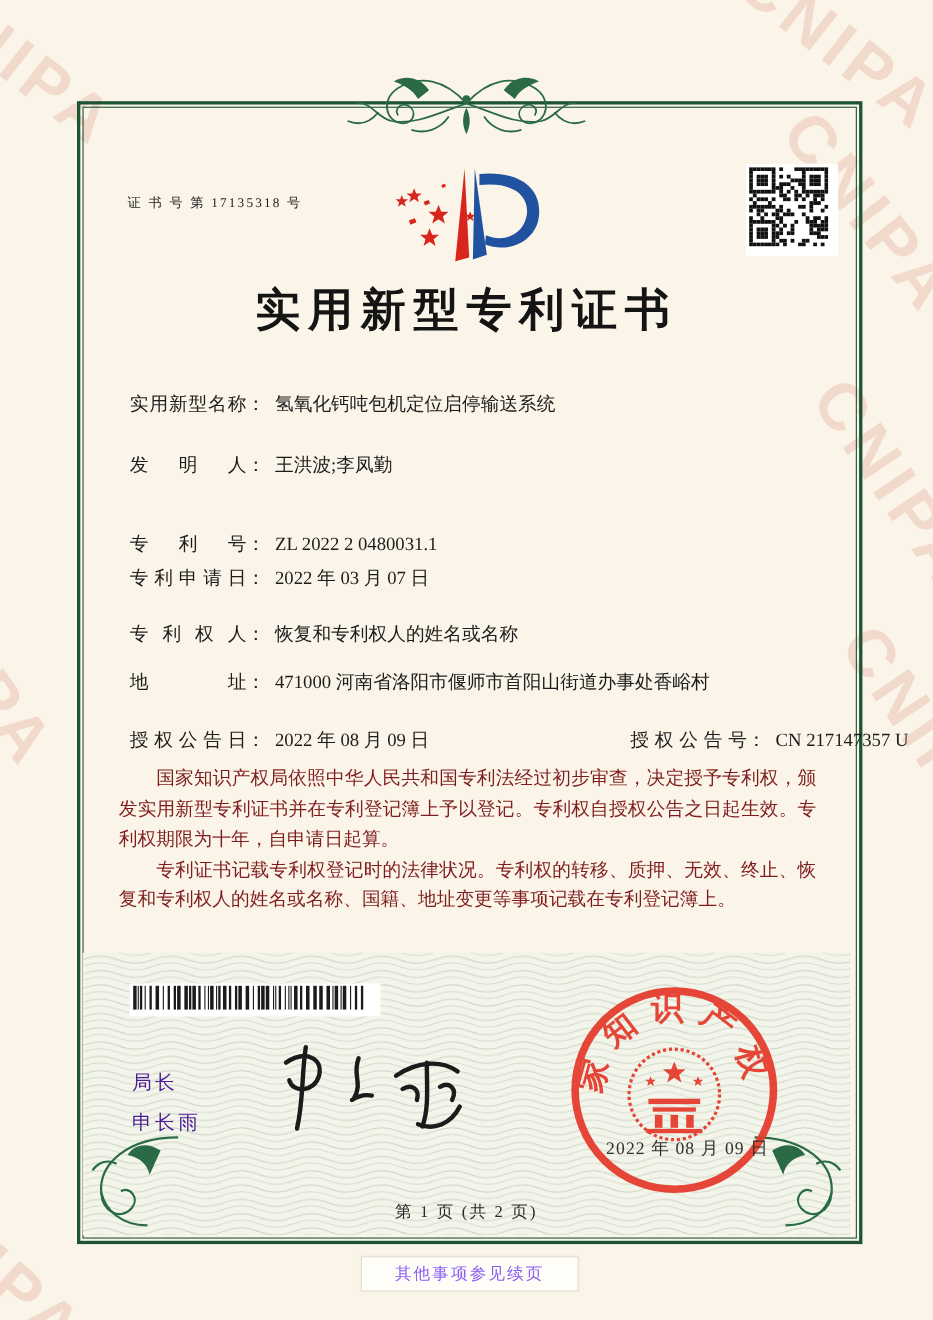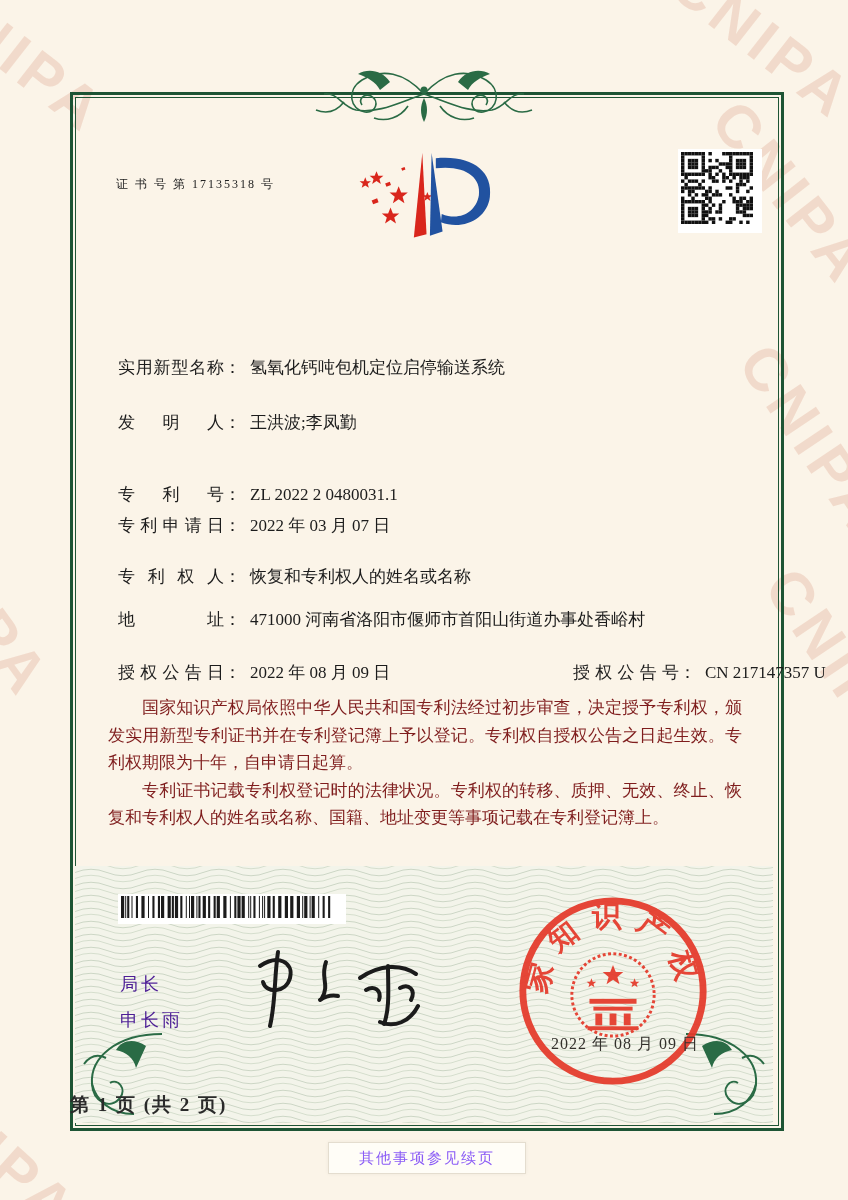--- a/index.html
+++ b/index.html
@@ -42,22 +42,22 @@
   .barcode{position:absolute;left:118px;top:894px;width:222px;height:26px;
            background:#fff;padding:2px 3px;}
 
   .signer{position:absolute;left:120px;font-size:18px;color:#4c1d95;letter-spacing:3px;}
   .signature{position:absolute;left:238px;top:938px;}
 
   .seal{position:absolute;left:515px;top:893px;}
   .seal-date{position:absolute;left:525px;top:1034px;width:200px;text-align:center;
              font-size:16px;color:#33302c;letter-spacing:1px;}
 
-  .pagefoot{position:absolute;left:70px;top:1092px;width:708px;text-align:left;
-            font-size:19px;color:#2a2a2a;letter-spacing:2px;font-weight:bold;}
+  .pagefoot{position:absolute;left:70px;top:1092px;width:708px;text-align:center;
+            font-size:15px;color:#2a2a2a;letter-spacing:2px;}
   .contbox{position:absolute;left:328px;top:1142px;width:196px;height:30px;
            background:#fffdf7;border:1px solid #e4ddcf;display:flex;
            align-items:center;justify-content:center;font-size:15px;color:#8b5cf6;
            letter-spacing:2px;box-shadow:0 0 4px rgba(0,0,0,.05);}
 
   .orn{position:absolute;pointer-events:none;}
 </style>
 </head>
 <body>
 
@@ -362,20 +362,21 @@
       <path d="M44,44 l5.5,-2 l1.4,3.8 l-5.4,2.2 Z"></path>
       <path d="M28,64 l6.5,-2.4 l1.7,4.5 l-6.4,2.6 Z"></path>
       <path d="M88,8 L78,108 L93,104 Z"></path>
     </g>
     <g fill="#2152a0">
       <path d="M99,8 L97,106 L112,101 Z"></path>
       <path d="M104,14 C145,10 172,28 168,60 C165,86 136,100 110,90 L111,80 C132,89 152,78 155,58 C158,36 138,22 104,26 Z"></path>
     </g>
   </svg>
 
+  <div class="title">实用新型专利证书</div>
 
   <div class="frow" style="top:356px;">
     <span class="flabel">实用新型名称</span><span class="fcolon">：</span><span>氢氧化钙吨包机定位启停输送系统</span>
   </div>
   <div class="frow" style="top:411px;">
     <span class="flabel">发明人</span><span class="fcolon">：</span><span>王洪波;李凤勤</span>
   </div>
   <div class="frow" style="top:463px;margin-top:20px;">
     <span class="flabel">专利号</span><span class="fcolon">：</span><span>ZL 2022 2 0480031.1</span>
   </div>

